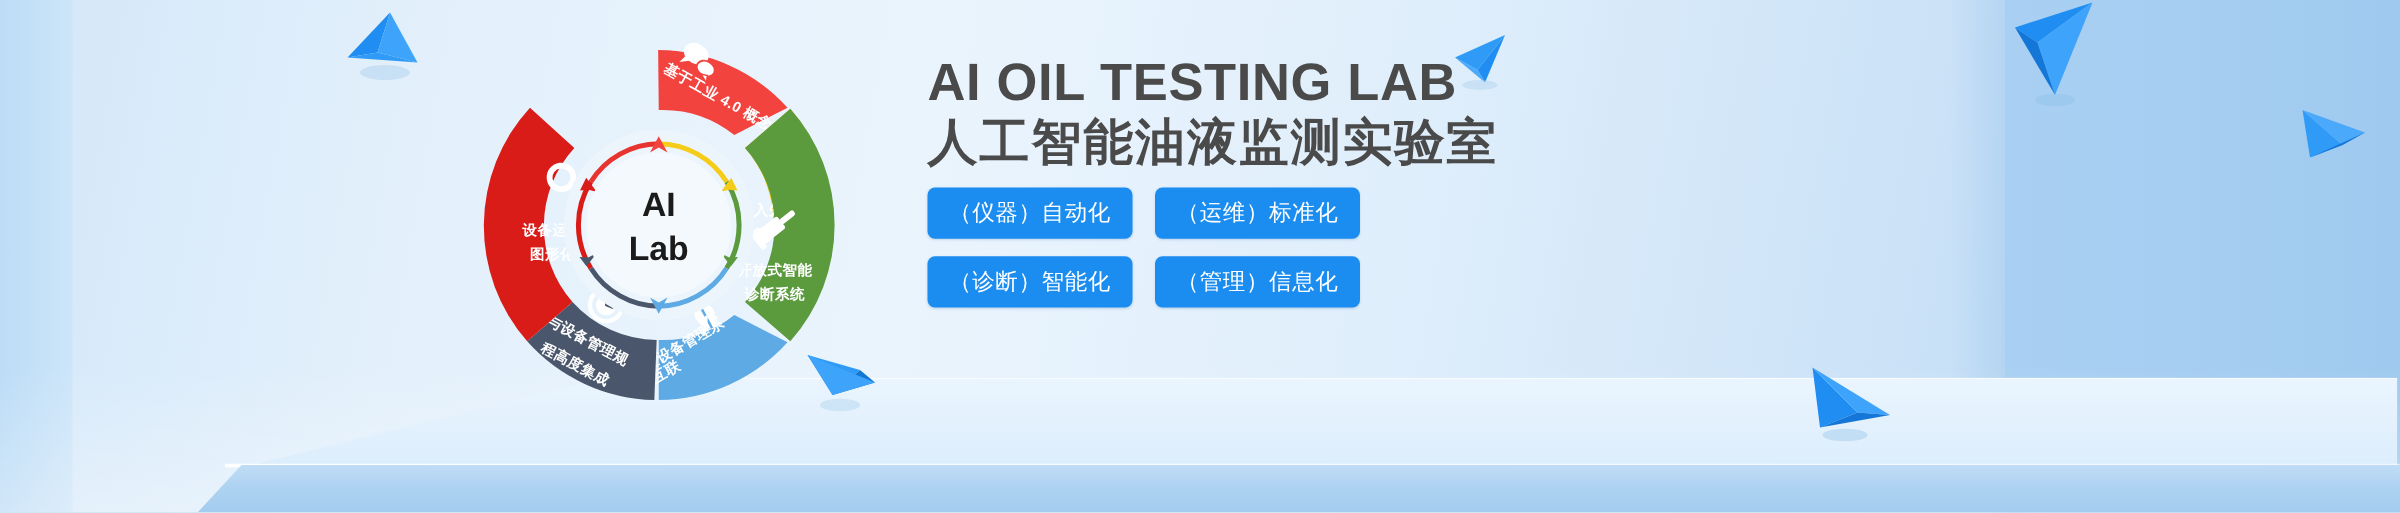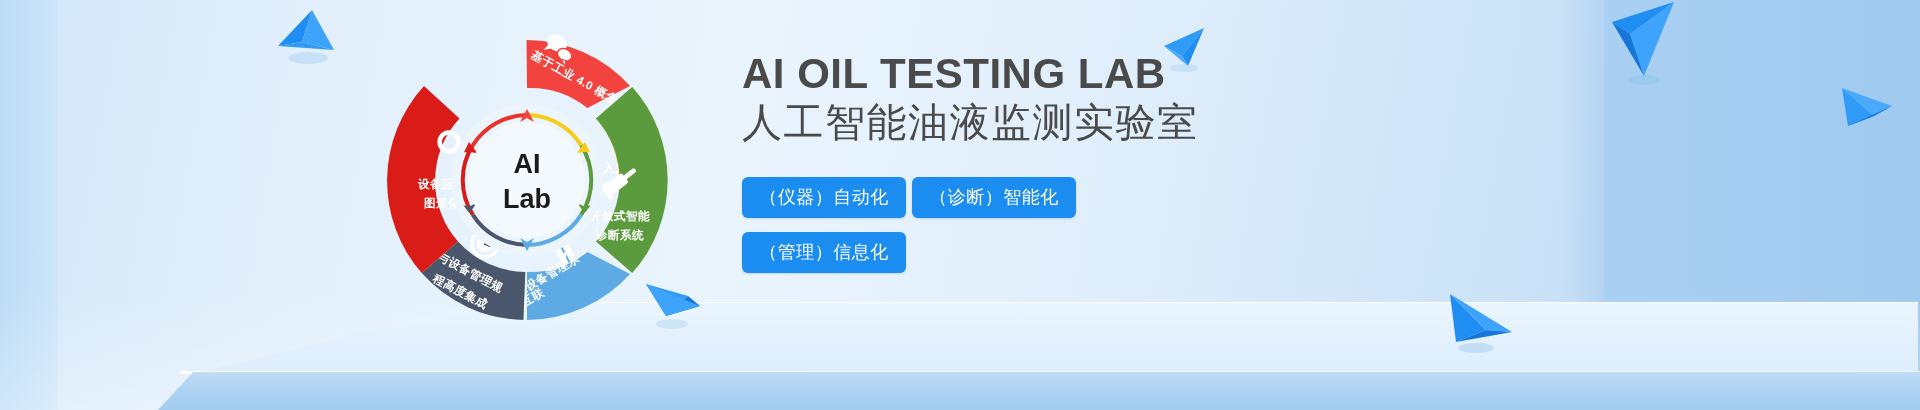--- a/index.html
+++ b/index.html
@@ -53,33 +53,33 @@
     text-anchor:middle;dominant-baseline:middle;
     letter-spacing:.4px;
   }
   .center-text{
     font-family:"Liberation Sans","DejaVu Sans",sans-serif;
     font-weight:bold;fill:#1b1b1b;font-size:27px;
     text-anchor:middle;dominant-baseline:middle;
   }
 
   
-  #content{position:absolute;left:742px;top:52px;width:820px;}
+  #content{position:absolute;left:742px;top:44px;width:820px;}
   .title-en{
     font-size:42px;font-weight:bold;color:#4a4a4a;
     letter-spacing:.5px;line-height:1.06;margin:0;
     white-space:nowrap;
   }
   .title-cn{
-    font-size:40px;font-weight:normal;color:#4a4a4a;
+    font-size:40px;font-weight:bold;color:#4a4a4a;
     letter-spacing:1.5px;line-height:1.18;margin:2px 0 0 0;
     white-space:nowrap;
   }
-  #tags{margin-top:31px;display:grid;grid-template-columns:164px 164px;
-    gap:14px 6px;width:350px;text-align:center;}
+  #tags{margin-top:12px;display:grid;grid-template-columns:164px 164px;
+    gap:14px 18px;width:350px;text-align:center;}
   .tag{
     background:#1c8df0;color:#ffffff;border-radius:6px;
     font-size:18px;font-weight:normal;letter-spacing:.5px;
     height:41px;display:flex;align-items:center;justify-content:center;
     white-space:nowrap;
     box-shadow:0 1px 2px rgba(20,90,160,.18);
   }
 </style>
 </head>
 <body>
@@ -267,18 +267,19 @@
       <text class="center-text" x="175" y="196">Lab</text>
     </svg>
   </div>
 
   <div id="content">
     <h1 class="title-en">AI OIL TESTING LAB</h1>
     <h2 class="title-cn">人工智能油液监测实验室</h2>
 
     <div id="tags">
       <div class="tag">（仪器）自动化</div>
+      <div class="tag">（运维）标准化</div>
       <div class="tag">（诊断）智能化</div>
       <div class="tag">（管理）信息化</div>
     </div>
   </div>
 
 </div>
 
 </body></html>

